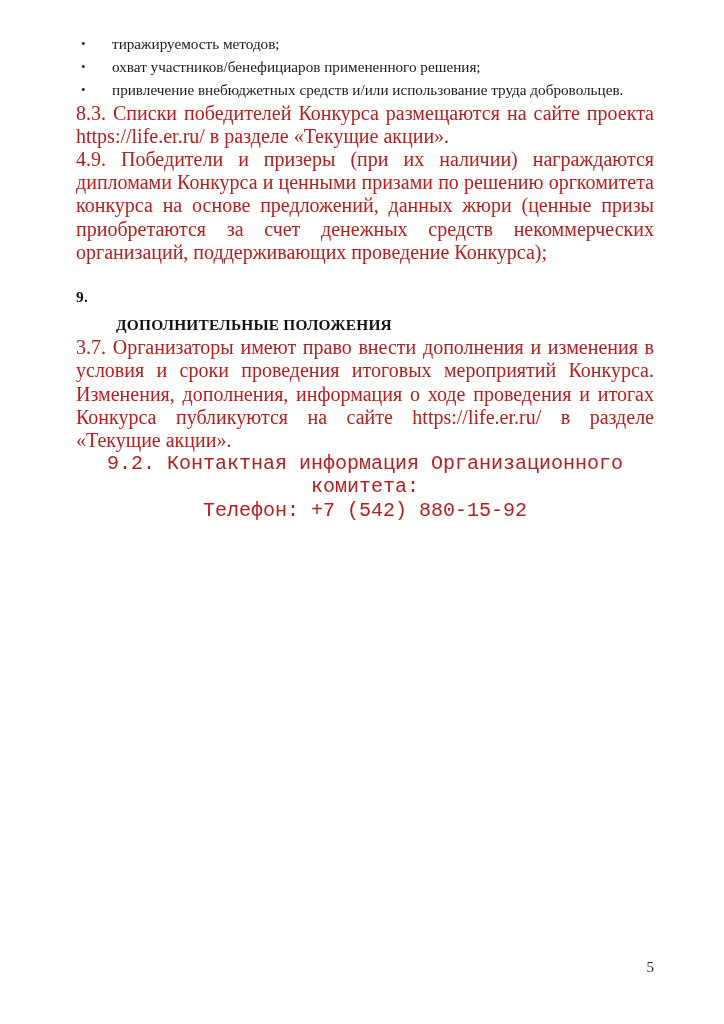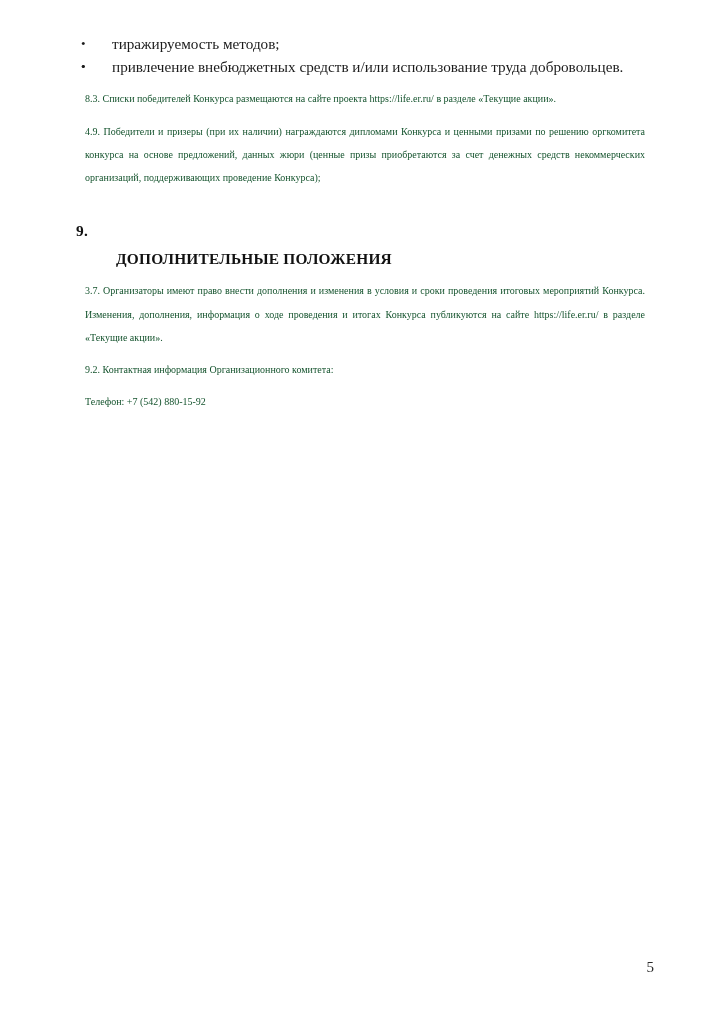--- a/index.html
+++ b/index.html
@@ -25,30 +25,31 @@
   }
 
   .content {
     position: absolute;
     left: 76px;
     top: 32px;
     width: 578px;
   }
 
   .para {
-    font-size: 10px;
+    font-size: 20px;
     line-height: 23.2px;
     text-align: justify;
     text-justify: inter-word;
-    margin: 9px;
-    color: #14532d;
+    margin: 0;
+    color: #b91c1c;
   }
 
   .para.left {
-    text-align: left;
+    text-align: center;
+    font-family: Liberation Mono, monospace;
   }
 
   .bullet-list {
     list-style: none;
     margin: 0;
     padding: 0;
   }
 
   .bullet-item {
     position: relative;
@@ -107,20 +108,21 @@
 <div class="page">
   <div class="content">
 
     <ul class="bullet-list">
       <li class="bullet-item">
         <span class="bullet-dot">•</span>
         <span>тиражируемость методов;</span>
       </li>
       <li class="bullet-item">
         <span class="bullet-dot">•</span>
+        <span>охват участников/бенефициаров примененного решения;</span>
       </li>
       <li class="bullet-item">
         <span class="bullet-dot">•</span>
         <span>привлечение внебюджетных средств и/или использование труда добровольцев.</span>
       </li>
     </ul>
 
     <p class="para">8.3. Списки победителей Конкурса размещаются на сайте проекта https://life.er.ru/ в разделе «Текущие акции».</p>
 
     <p class="para">4.9. Победители и призеры (при их наличии) награждаются дипломами Конкурса и ценными призами по решению оргкомитета конкурса на основе предложений, данных жюри (ценные призы приобретаются за счет денежных средств некоммерческих организаций, поддерживающих проведение Конкурса);</p>

